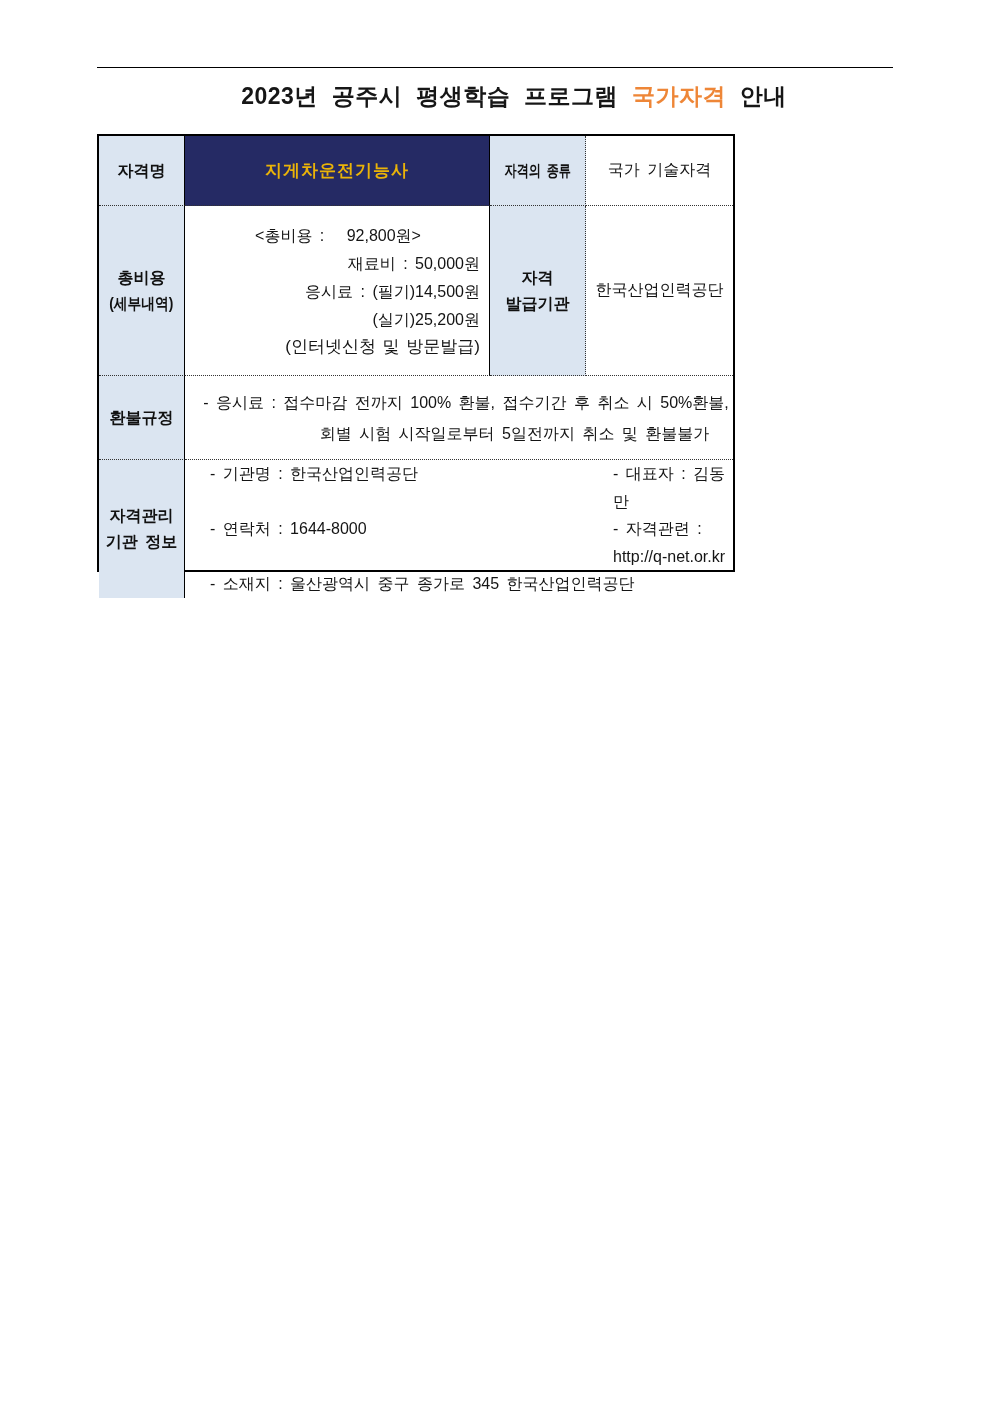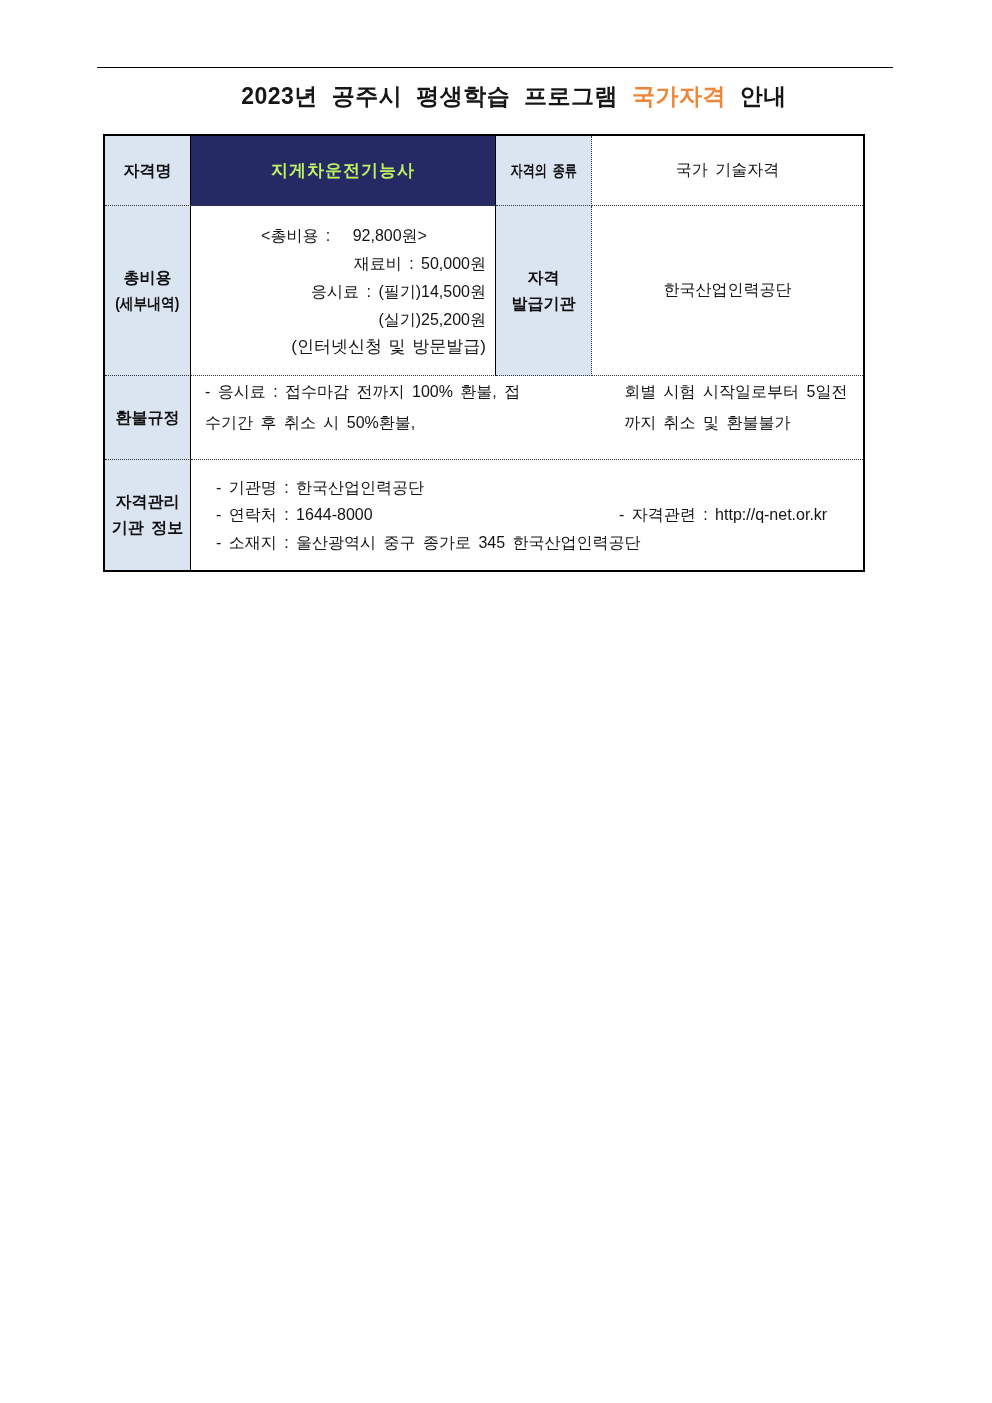--- a/index.html
+++ b/index.html
@@ -19,58 +19,58 @@
   .title {
     position:absolute; left:0; top:81px; width:100%;
     text-align:center; font-size:23px; font-weight:bold;
     letter-spacing:0.5px; word-spacing:7px; color:#161616;
     white-space:nowrap;
     padding-left:36px;
   }
   .title .hl { color:var(--accent, #ee8637); }
 
   .tbl {
-    position:absolute; left:103px; top:134px; width:762px; height:438px;
+    position:absolute; left:97px; top:134px; width:638px; height:438px;
     border:2px solid #000;
     display:grid;
     grid-template-columns:86px 305px 96px 1fr;
     grid-template-rows:70px 170px 84px 1fr;
     grid-auto-flow:row;
     font-size:16px; word-spacing:3px;
   }
   .cell { display:flex; align-items:center; justify-content:center; }
   .lbl {
     background:var(--label-bg, #dbe5f1);
     font-weight:bold; flex-direction:column; text-align:center;
     line-height:1.6; color:#111;
   }
   .navy {
     background:var(--navy, #252a64);
-    color:#bef264; font-weight:bold; letter-spacing:1px; font-size:17px;
+    color:#eab308; font-weight:bold; letter-spacing:1px; font-size:17px;
   }
   .sr { border-right:1px solid #000; }
   .dr { border-right:1px dotted #333; }
   .db { border-bottom:1px dotted #333; }
 
   .squish  { display:inline-block; transform:scaleX(0.76); white-space:nowrap; }
   .squish2 { display:inline-block; transform:scaleX(0.86); white-space:nowrap; }
 
   .cost {
     flex-direction:column; justify-content:center; align-items:stretch;
     padding:2px 9px 2px 11px; line-height:28px;
   }
   .cost .c { text-align:center; white-space:pre; }
   .cost .r { text-align:right; }
   .cost .note { text-align:right; font-size:17px; line-height:25px; word-spacing:2px; }
 
   .span3 { grid-column:2 / 5; }
 
   .refund {
-    flex-direction:row; align-items:stretch; justify-content:center;
-    padding-left:14px; line-height:31px;
+    flex-direction:column; align-items:stretch; justify-content:center;
+    padding-left:14px; line-height:31px;text-align:center;
   }
   .refund .l2 { padding-left:97px; }
 
   .org {
     flex-direction:column; align-items:stretch; justify-content:center;
     padding-left:25px; line-height:27.5px;
   }
   .org-cols { display:grid; grid-template-columns:403px 1fr; }
 </style>
 </head>
@@ -124,20 +124,21 @@
       <div class="l2">회별 시험 시작일로부터 5일전까지 취소 및 환불불가</div>
     </div>
 
     <div class="cell lbl sr">
       <span>자격관리</span>
       <span>기관 정보</span>
     </div>
     <div class="cell org span3">
       <div class="org-cols">
         <div>- 기관명 : 한국산업인력공단</div>
+        <div>- 대표자 : 김동만</div>
       </div>
       <div class="org-cols">
         <div>- 연락처 : 1644-8000</div>
         <div>- 자격관련 : http://q-net.or.kr</div>
       </div>
       <div>- 소재지 : 울산광역시 중구 종가로 345 한국산업인력공단</div>
     </div>
 
   </div>
 </div>

